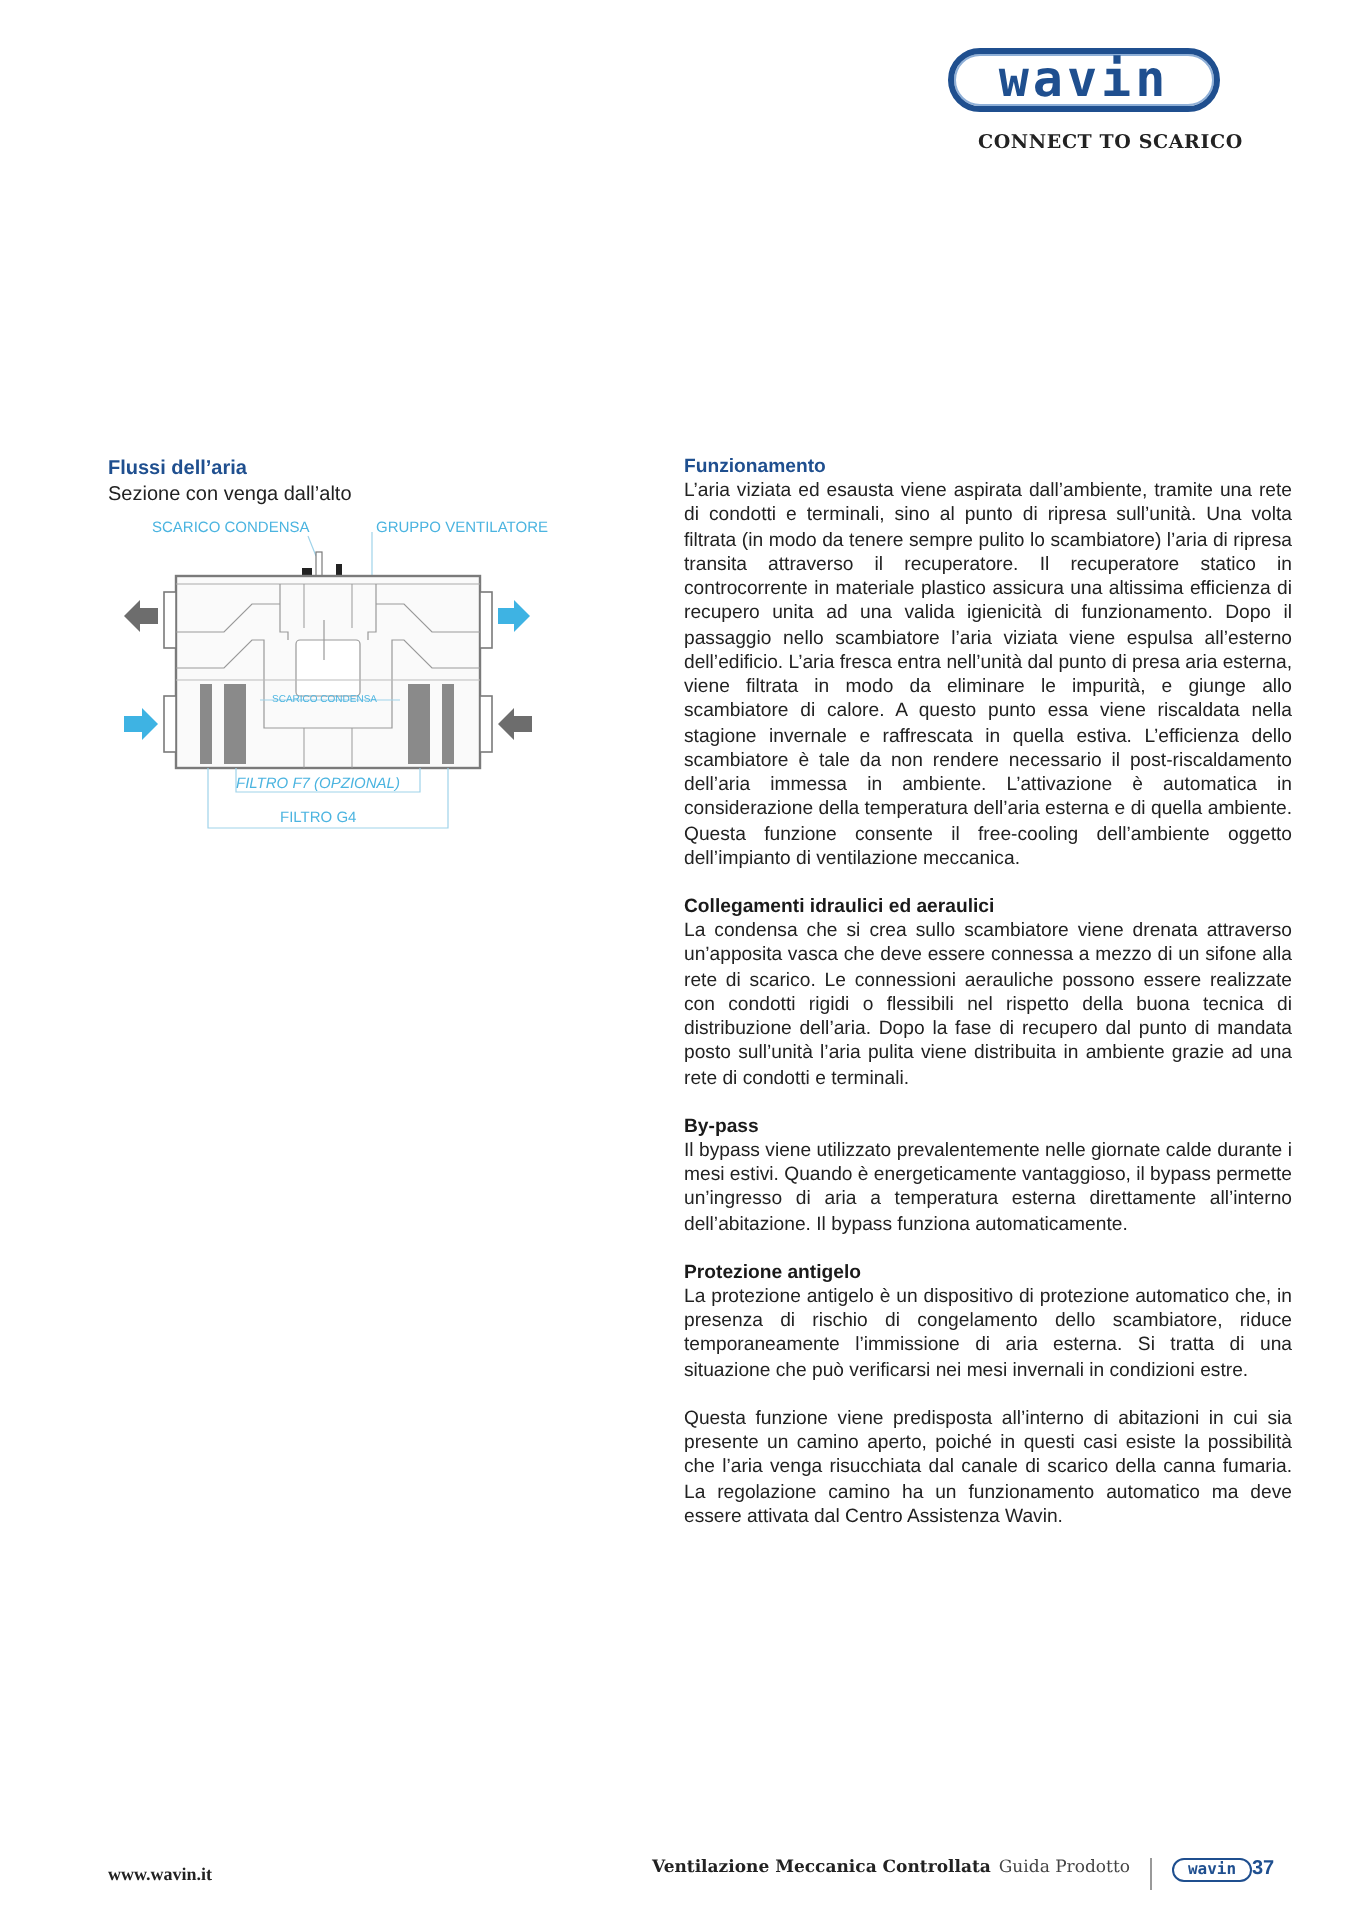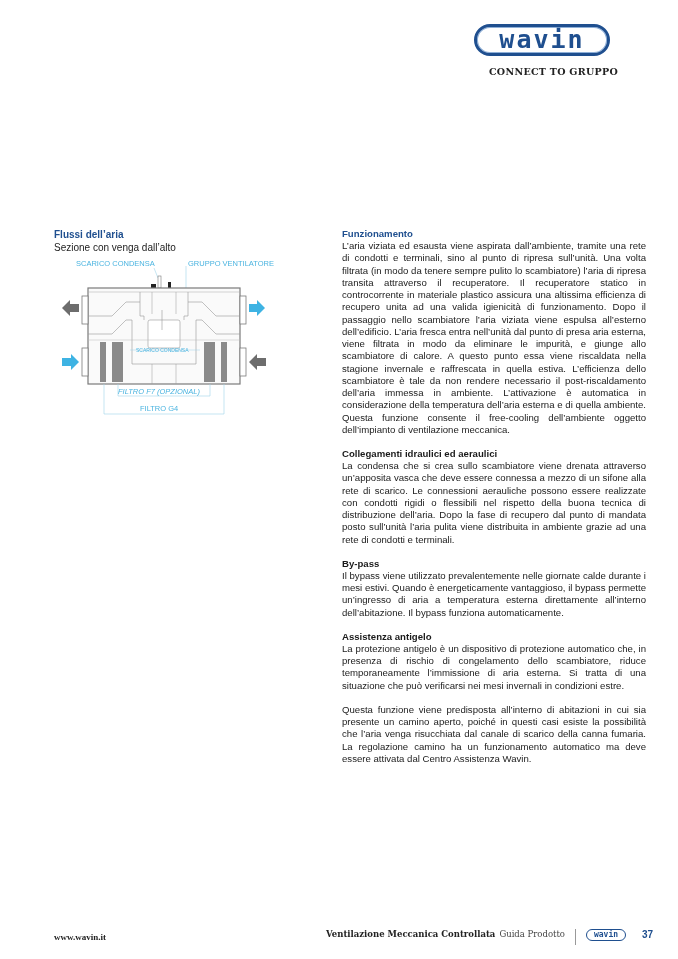--- a/index.html
+++ b/index.html
@@ -33,30 +33,30 @@
   .footer-url { position: absolute; left: 54px; top: 932px; font-size: 9px; font-weight: bold;
                 font-family: Liberation Serif, serif; color: #222; }
   .footer-right { position: absolute; left: 326px; top: 929px; height: 16px; display: flex;
                   align-items: flex-start; font-size: 9px; }
   .footer-title { font-weight: bold; font-family: "DejaVu Serif", serif; color: #222; font-size: 8.5px; }
   .footer-sub { color: #444; margin-left: 4px; font-family: "DejaVu Serif", serif; font-size: 8.5px; }
   .footer-sep { width: 1px; height: 16px; background: #999; margin: 0 10px 0 10px; }
   .footer-logo { width: 40px; height: 12px; border: 1.5px solid #1f4f8f; border-radius: 7px;
                  box-sizing: border-box; font-family: "DejaVu Sans Mono", monospace; font-weight: bold;
                  font-size: 8px; color: #1f4f8f; text-align: center; line-height: 9px; }
-  .footer-page { font-weight: bold; color: #1f4f8f; margin-left: 16px; font-size: 10px; }
+  .footer-page { font-weight: bold; color: #1f4f8f; font-size: 10px; }
 </style>
 </head>
 <body>
 
 <div class="logo">
   <div class="logo-pill"></div>
   <div class="logo-text">wavin</div>
 </div>
-<div class="tagline">CONNECT TO GRUPPO</div>
+<div class="tagline">CONNECT TO SCARICO</div>
 
 <div class="left-col">
   <h2 class="section-title">Flussi dell’aria</h2>
   <p class="section-sub">Sezione con venga dall’alto</p>
 </div>
 
 <div class="diagram">
   <svg width="240" height="165" viewBox="0 0 240 165">
 
     <line x1="100" y1="10" x2="104" y2="20" stroke="#9fd3ea" stroke-width="0.6"></line>
@@ -125,21 +125,21 @@
   </div>
   <div class="block">
     <h3>Collegamenti idraulici ed aeraulici</h3>
     <p>La condensa che si crea sullo scambiatore viene drenata attraverso un’apposita vasca che deve essere connessa a mezzo di un sifone alla rete di scarico. Le connessioni aerauliche possono essere realizzate con condotti rigidi o flessibili nel rispetto della buona tecnica di distribuzione dell’aria. Dopo la fase di recupero dal punto di mandata posto sull’unità l’aria pulita viene distribuita in ambiente grazie ad una rete di condotti e terminali.</p>
   </div>
   <div class="block">
     <h3>By-pass</h3>
     <p>Il bypass viene utilizzato prevalentemente nelle giornate calde durante i mesi estivi. Quando è energeticamente vantaggioso, il bypass permette un’ingresso di aria a temperatura esterna direttamente all’interno dell’abitazione. Il bypass funziona automaticamente.</p>
   </div>
   <div class="block">
-    <h3>Assistenza antigelo</h3>
+    <h3>Protezione antigelo</h3>
     <p>La protezione antigelo è un dispositivo di protezione automatico che, in presenza di rischio di congelamento dello scambiatore, riduce temporaneamente l’immissione di aria esterna. Si tratta di una situazione che può verificarsi nei mesi invernali in condizioni estre.</p>
   </div>
   <div class="block">
     <p>Questa funzione viene predisposta all’interno di abitazioni in cui sia presente un camino aperto, poiché in questi casi esiste la possibilità che l’aria venga risucchiata dal canale di scarico della canna fumaria. La regolazione camino ha un funzionamento automatico ma deve essere attivata dal Centro Assistenza Wavin.</p>
   </div>
 </div>
 
 <div class="footer-url">www.wavin.it</div>
 <div class="footer-right">
   <span class="footer-title">Ventilazione Meccanica Controllata</span>

